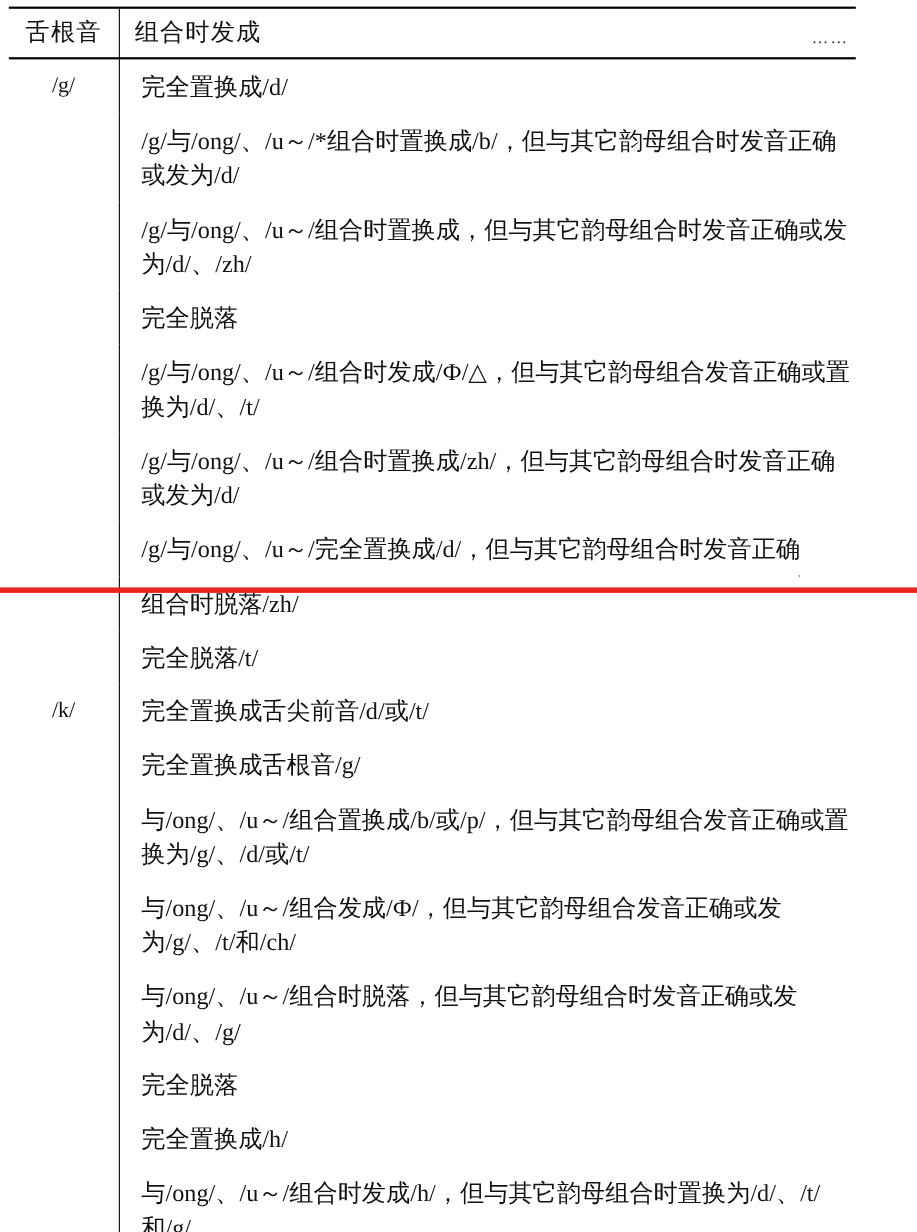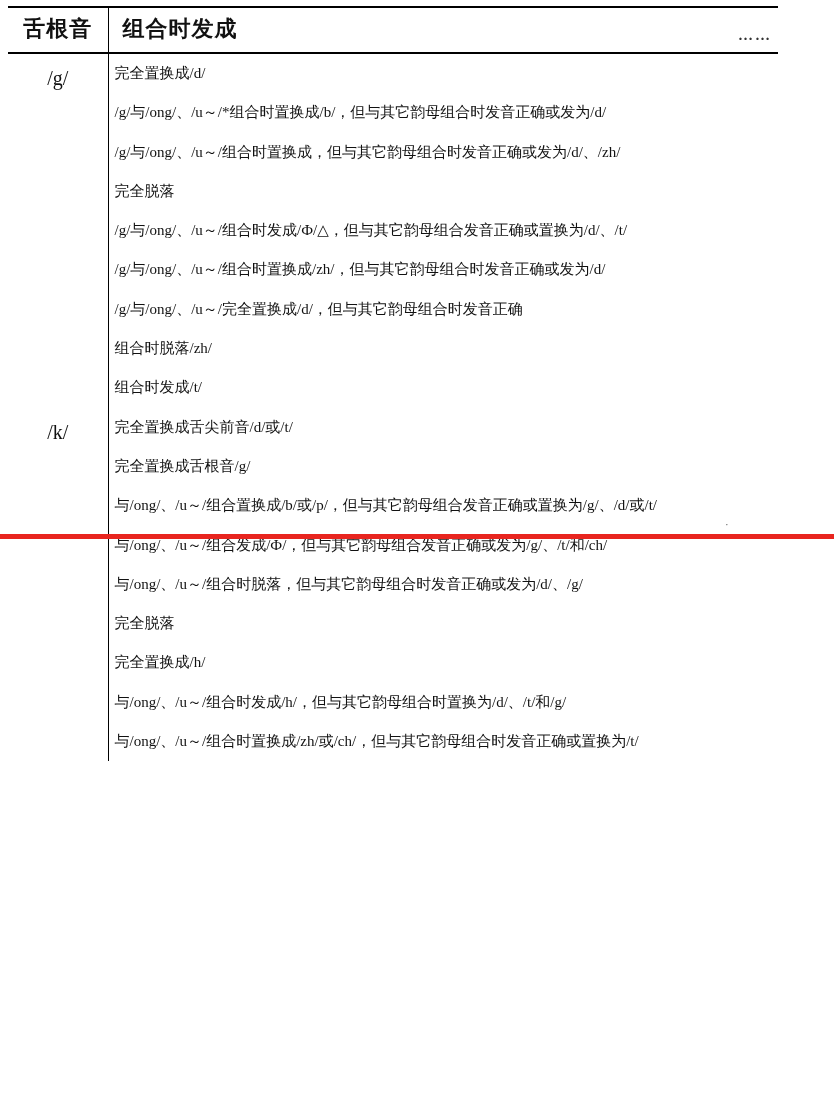--- a/index.html
+++ b/index.html
@@ -36,21 +36,21 @@
   table.phon-table col.col-form  { width: 670px; }
 
   .top-rule {
     border-top: 2.5px solid #000;
   }
   .head-rule {
     border-bottom: 2.5px solid #000;
   }
 
   thead th {
-    font-weight: bold;
+    font-weight: normal;
     font-size: 22px;
     text-align: left;
     padding: 6px 6px 8px 10px;
     vertical-align: middle;
     letter-spacing: 1px;
   }
   thead th.sound-head {
     border-right: 1.6px solid #000;
     text-align: center;
     padding-left: 0;
@@ -64,23 +64,23 @@
     position: absolute;
     right: 6px;
     bottom: 8px;
     font-size: 15px;
     color: #333;
     letter-spacing: 2px;
   }
 
   tbody td {
     vertical-align: top;
-    font-size: 15px;
+    font-size: 22px;
     line-height: 1.42;
-    padding: 9px 4px 9px 6px;
+    padding: 9px 4px 9px 20px;
   }
   tbody td.sound-cell {
     border-right: 1.6px solid #000;
     text-align: center;
     padding: 9px 0 9px 0;
     font-size: 20px;
     white-space: nowrap;
   }
   tbody tr.group-start td.sound-cell {
     padding-top: 10px;
@@ -142,21 +142,21 @@
       <tr>
         <td>/g/与/ong/、/u～/组合时置换成/zh/，但与其它韵母组合时发音正确或发为/d/</td>
       </tr>
       <tr>
         <td>/g/与/ong/、/u～/完全置换成/d/，但与其它韵母组合时发音正确</td>
       </tr>
       <tr>
         <td>组合时脱落/zh/</td>
       </tr>
       <tr>
-        <td>组合时发成/t/</td>
+        <td>完全脱落/t/</td>
       </tr>
 
       <tr class="group-start">
         <td class="sound-cell" rowspan="11">/k/</td>
         <td>完全置换成舌尖前音/d/或/t/</td>
       </tr>
       <tr>
         <td>完全置换成舌根音/g/</td>
       </tr>
       <tr>

